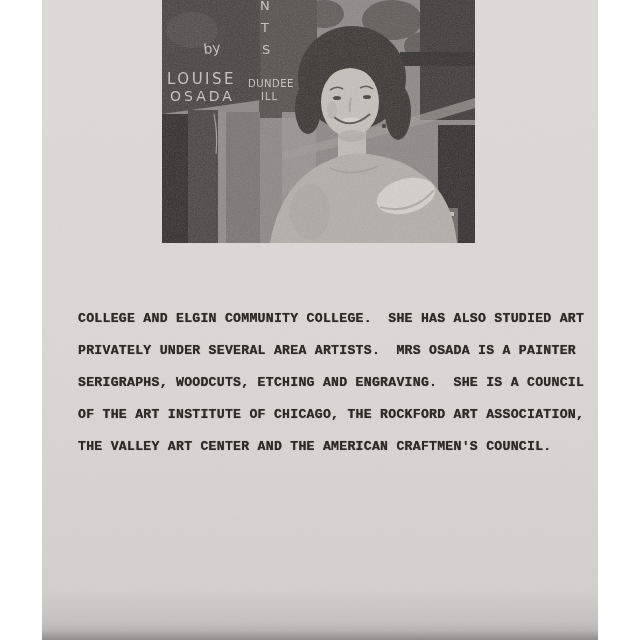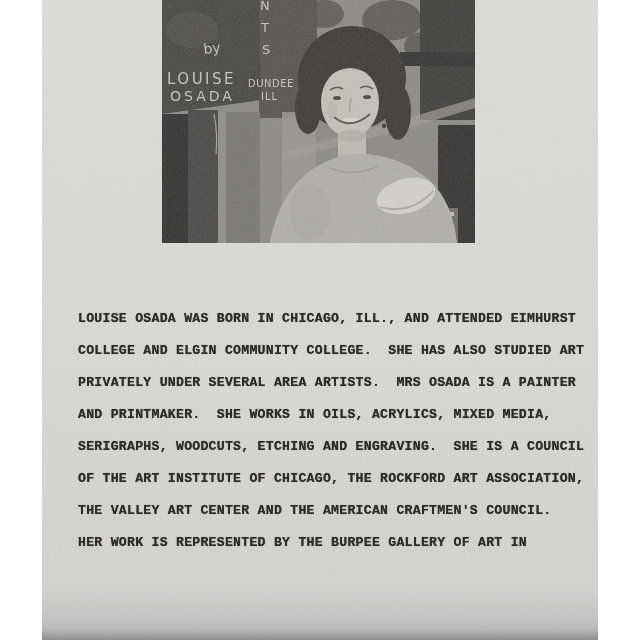--- a/index.html
+++ b/index.html
@@ -127,28 +127,25 @@
               <path d="M216,200 Q244,216 272,198" stroke="#9a958f" stroke-width="2" fill="none" opacity="0.7"></path>
             </g>
           </g>
 
           <rect x="0" y="0" width="313" height="243" filter="url(#photoNoise)" opacity="0.22"></rect>
         </g>
       </svg>
     </div>
 
     <div class="bio">
-      <div class="bio-line">LOUISE OSADA WAS BORN IN CHICAGO, ILL., AND ATTENDED EIMHURST</div>
       <div class="bio-line">COLLEGE AND ELGIN COMMUNITY COLLEGE.  SHE HAS ALSO STUDIED ART</div>
       <div class="bio-line">PRIVATELY UNDER SEVERAL AREA ARTISTS.  MRS OSADA IS A PAINTER</div>
-      <div class="bio-line">AND PRINTMAKER.  SHE WORKS IN OILS, ACRYLICS, MIXED MEDIA,</div>
       <div class="bio-line">SERIGRAPHS, WOODCUTS, ETCHING AND ENGRAVING.  SHE IS A COUNCIL</div>
       <div class="bio-line">OF THE ART INSTITUTE OF CHICAGO, THE ROCKFORD ART ASSOCIATION,</div>
       <div class="bio-line">THE VALLEY ART CENTER AND THE AMERICAN CRAFTMEN'S COUNCIL.</div>
-      <div class="bio-line">HER WORK IS REPRESENTED BY THE BURPEE GALLERY OF ART IN</div>
     </div>
 
     <svg class="paper-grain">
       <filter id="paperNoise" x="0" y="0" width="100%" height="100%">
         <feTurbulence type="fractalNoise" baseFrequency="0.8" numOctaves="2" stitchTiles="stitch"></feTurbulence>
         <feColorMatrix type="saturate" values="0"></feColorMatrix>
       </filter>
       <rect x="0" y="0" width="556" height="640" filter="url(#paperNoise)"></rect>
     </svg>
     <div class="bottom-shade"></div>

